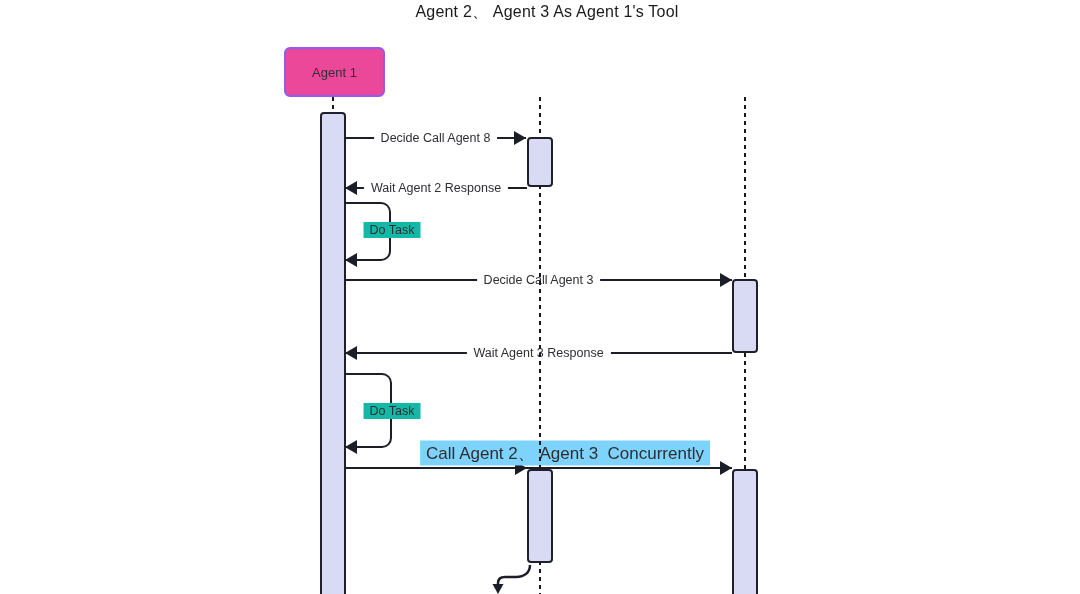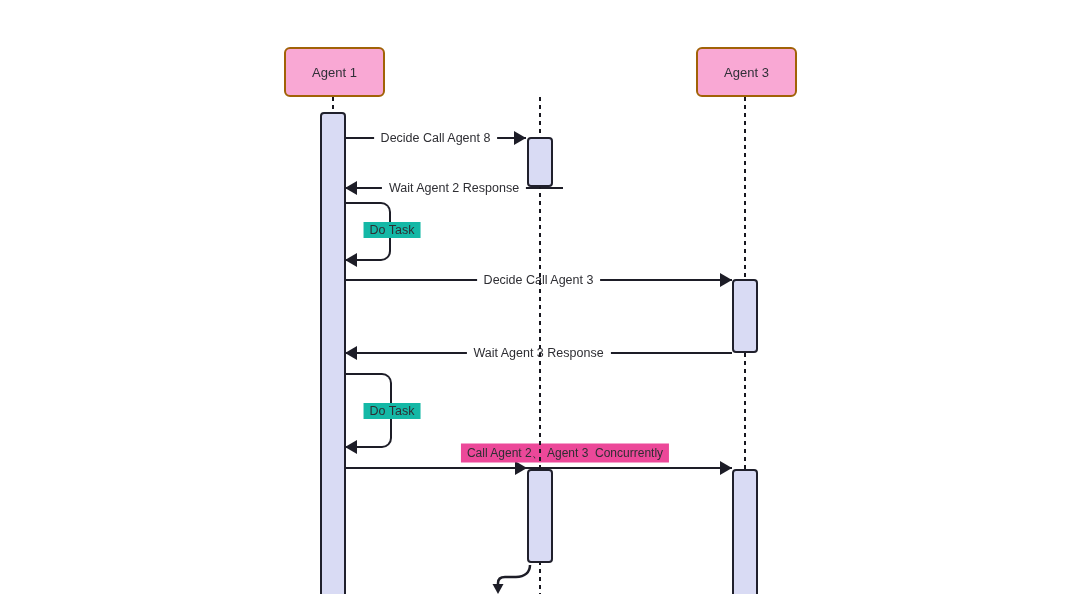--- a/index.html
+++ b/index.html
@@ -7,21 +7,21 @@
     position:relative;width:1080px;height:594px;background:#ffffff;overflow:hidden;
     font-family:"Liberation Sans","DejaVu Sans",sans-serif;
   }
   .title{
     position:absolute;top:2px;left:0;width:1080px;text-align:center;
     padding-left:14px;box-sizing:border-box;
     font-size:16px;font-weight:500;color:#1b1b1b;letter-spacing:.2px;
   }
   .actor{
     position:absolute;top:47px;width:101px;height:50px;box-sizing:border-box;
-    background:#f9a8d4;border:2px solid #a16207;border-radius:6px;
+    background:#ec4899;border:2px solid #8b5cf6;border-radius:6px;
     display:flex;align-items:center;justify-content:center;z-index:3;
   }
   .actor span{font-size:13px;color:#303038;}
   .lifeline{
     position:absolute;width:2px;z-index:2;
     background-image:repeating-linear-gradient(to bottom,#17171f 0 4px,transparent 4px 8px);
   }
   .activation{
     position:absolute;width:26px;box-sizing:border-box;z-index:3;
     background:#d9dbf4;border:2px solid #20202c;border-radius:4px;
@@ -31,51 +31,52 @@
   .head-r{position:absolute;top:0;width:0;height:0;
     border-left:12px solid #1d1d27;border-top:7px solid transparent;border-bottom:7px solid transparent;}
   .head-l{position:absolute;top:0;left:0;width:0;height:0;
     border-right:12px solid #1d1d27;border-top:7px solid transparent;border-bottom:7px solid transparent;}
   .msg .lbl{
     position:absolute;left:50%;top:7px;transform:translate(-50%,-50%);
     background:#ffffff;padding:1px 7px;font-size:12.5px;color:#2e2e33;white-space:pre;
   }
   .free-lbl{
     position:absolute;transform:translate(-50%,-50%);z-index:1;
-    background:#ec4899;padding:1px 6px;font-size:12px;color:#2e2e33;white-space:pre;
+    background:#7dd3fc;padding:1px 6px;font-size:17px;color:#2e2e33;white-space:pre;
   }
   .loop{
     position:absolute;box-sizing:border-box;z-index:1;
     border:2px solid #1d1d27;border-left:none;border-radius:0 10px 10px 0;
   }
   .loop-head{position:absolute;width:0;height:0;z-index:1;
     border-right:12px solid #1d1d27;border-top:7px solid transparent;border-bottom:7px solid transparent;}
   .loop-lbl{
     position:absolute;transform:translate(-50%,-50%);z-index:1;
     background:#14b8a6;padding:1px 6px;font-size:12.5px;color:#2e2e33;white-space:pre;
   }
   .curve-svg{position:absolute;z-index:1;}
 </style>
 </head>
 <body>
 
 <div class="stage">
 
+  <div class="title">Agent 2、 Agent 3 As Agent 1's Tool</div>
 
   <div class="lifeline" style="left:332px;top:97px;height:16px;"></div>
   <div class="lifeline" style="left:539px;top:97px;height:497px;"></div>
   <div class="lifeline" style="left:744px;top:97px;height:497px;"></div>
 
   <div class="msg" style="left:345px;top:131px;width:181px;">
     <div class="line"></div>
     <div class="head-r" style="right:0;"></div>
     <span class="lbl">Decide Call Agent 8</span>
   </div>
 
-  <div class="msg" style="left:345px;top:181px;width:182px;padding-left:36px;">
+  <div class="msg" style="left:345px;top:181px;width:182px;">
     <div class="line"></div>
     <div class="head-l"></div>
     <span class="lbl">Wait Agent 2 Response</span>
   </div>
 
   <div class="loop" style="left:345px;top:202px;width:46px;height:59px;"></div>
   <div class="loop-head" style="left:345px;top:253px;"></div>
   <span class="loop-lbl" style="left:392px;top:230px;">Do Task</span>
 
   <div class="msg" style="left:345px;top:273px;width:387px;">
@@ -108,17 +109,14 @@
 
   <div class="activation" style="left:320px;top:112px;height:492px;"></div>
   <div class="activation" style="left:527px;top:137px;height:50px;"></div>
   <div class="activation" style="left:732px;top:279px;height:74px;"></div>
   <div class="activation" style="left:527px;top:469px;height:94px;"></div>
   <div class="activation" style="left:732px;top:469px;height:140px;"></div>
 
   <div class="actor" style="left:284px;">
     <span>Agent 1</span>
   </div>
-  <div class="actor" style="left:696px;">
-    <span>Agent 3</span>
-  </div>
 
 </div>
 
 </body></html>

